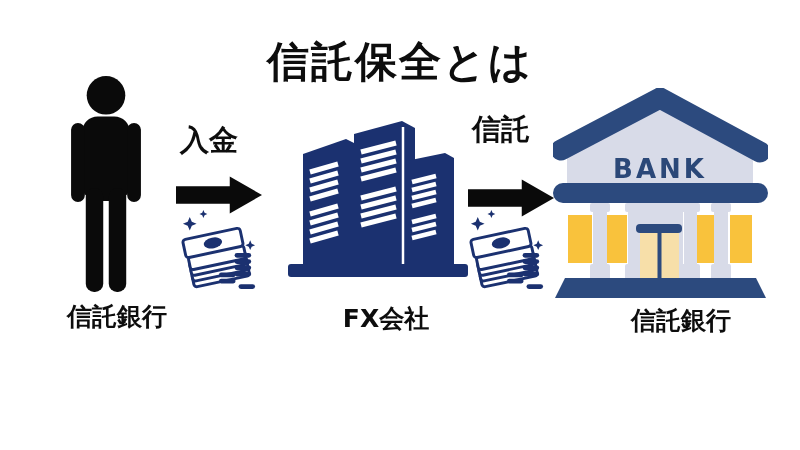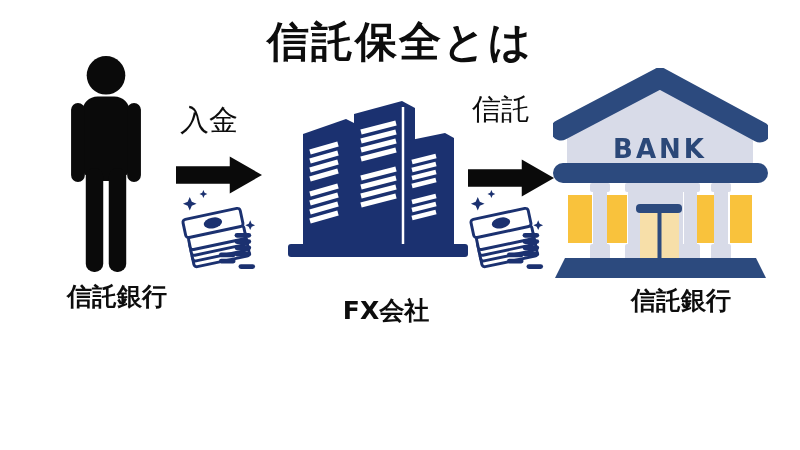--- a/index.html
+++ b/index.html
@@ -1,30 +1,31 @@
 <!DOCTYPE html>
 <html style="--black: #0d0d0d; --navy: #1b3170; --bank-navy: #2c4a7e; --bank-text: #2b4878; --lavender: #d8dbe8; --yellow: #f9c23c; --door-cream: #f7dfa9; --banner-bg: #d9dae4; --footer-bar: #16296e;"><head>
 <meta charset="utf-8">
 <style>
   html,body{margin:0;padding:0;background:#fff;}
   .canvas{
     position:relative;width:800px;height:406px;overflow:hidden;background:#ffffff;
     font-family:"DejaVu Sans","Liberation Sans",sans-serif;
+    margin-top:20px;
   }
   .page-title{
     position:absolute;left:0;top:14px;width:800px;margin:0;
     text-align:center;font-size:42px;font-weight:bold;color:var(--black);
     letter-spacing:2px;
   }
   .entity-label{
     position:absolute;font-size:25px;font-weight:bold;color:var(--black);
     text-align:center;white-space:nowrap;transform:translateX(-50%);
   }
   .arrow-label{
-    position:absolute;font-size:29px;font-weight:normal;color:var(--black);
+    position:absolute;font-size:29px;font-weight:bold;color:var(--black);
     white-space:nowrap;
   }
   .abs{position:absolute;}
   .banner{
     position:absolute;left:62px;top:342px;width:690px;height:51px;
     background:var(--banner-bg);display:flex;align-items:center;justify-content:center;
   }
   .banner-text{
     font-size:29px;font-weight:bold;color:var(--black);white-space:nowrap;letter-spacing:0.5px;
   }
@@ -125,21 +126,21 @@
       <line x1="124" y1="68" x2="148" y2="62"></line>
         <line x1="124" y1="76" x2="148" y2="70"></line>
       <line x1="124" y1="84" x2="148" y2="78"></line>
         <line x1="124" y1="92" x2="148" y2="86"></line>
       <line x1="124" y1="108" x2="148" y2="102"></line>
         <line x1="124" y1="116" x2="148" y2="110"></line>
       <line x1="124" y1="124" x2="148" y2="118"></line>
     </g>
     <rect class="fill-navy" x="0" y="150" width="180" height="13" rx="3"></rect>
   </svg>
-  <div class="entity-label" style="left:386px;top:294px;">FX会社</div>
+  <div class="entity-label" style="left:386px;top:282px;">FX会社</div>
 
   <div class="arrow-label" style="left:472px;top:90px;">信託</div>
   <svg class="abs" style="left:468px;top:159px;" width="86" height="38" viewBox="0 0 88 38">
     <polygon class="fill-black" points="0,10 55,10 55,0 88,19 55,38 55,28 0,28"></polygon>
   </svg>
   <svg class="abs" style="left:468px;top:190px;" width="78" height="84" viewBox="0 0 80 86">
     <g class="fill-navy">
       <path d="M10,7 L12.1,11.9 L17,14 L12.1,16.1 L10,21 L7.9,16.1 L3,14 L7.9,11.9 Z"></path>
       <path d="M24,0 L25.2,2.8 L28,4 L25.2,5.2 L24,8 L22.8,5.2 L20,4 L22.8,2.8 Z"></path>
       <path d="M72,31 L73.5,34.5 L77,36 L73.5,37.5 L72,41 L70.5,37.5 L67,36 L70.5,34.5 Z"></path>

